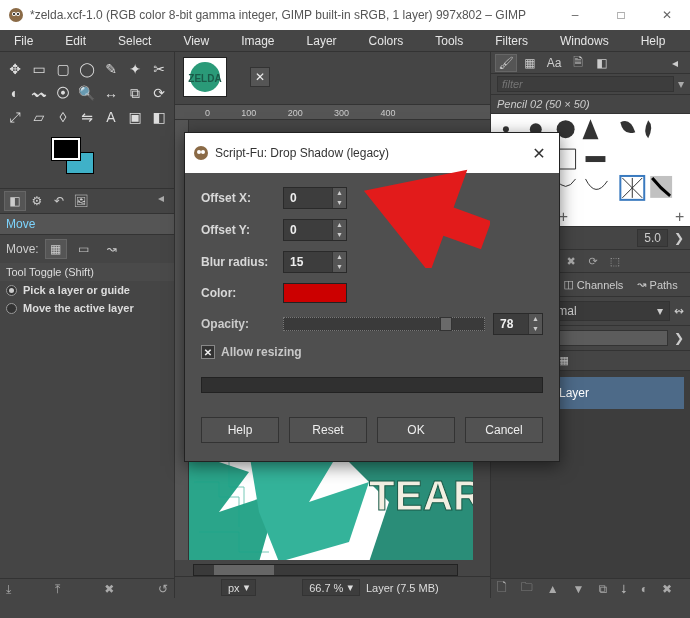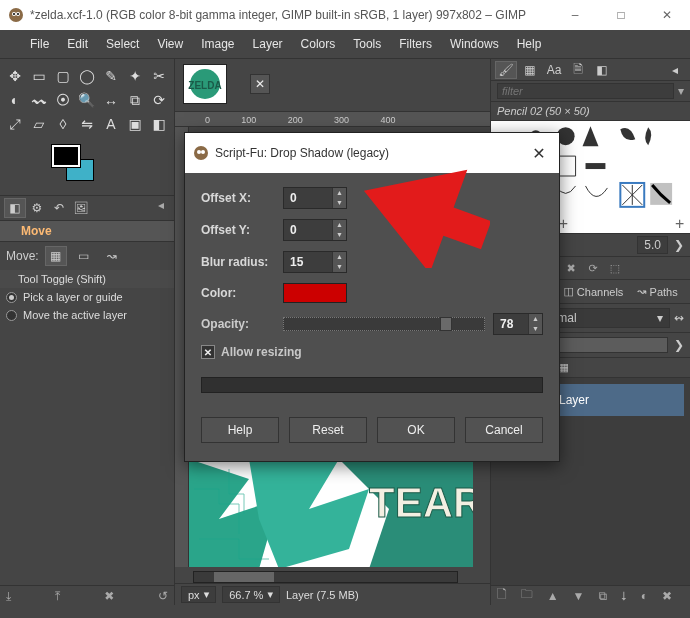--- a/index.html
+++ b/index.html
@@ -4,43 +4,43 @@
 <style>
   * { margin: 0; padding: 0; box-sizing: border-box; font-family: "Segoe UI", Tahoma, sans-serif; }
   html, body { width: 690px; height: 618px; overflow: hidden; background: #454545; color: #ccc; font-size: 12px; }
   
   .titlebar { background: #fff; height: 30px; display: flex; align-items: center; padding: 0 8px; color: #555; position: relative; }
   .titlebar .gimp-logo { width: 16px; height: 16px; margin-right: 6px; }
   .titlebar .title { flex: 1; white-space: nowrap; font-size: 12px; }
   .titlebar .winbtns { display: flex; position: absolute; right: 0; top: 0; height: 30px; }
   .titlebar .winbtns div { width: 46px; display: flex; align-items: center; justify-content: center; color: #666; }
   
-  .menubar { background: #454545; height: 29px; display: flex; align-items: center; padding: 0 22px; gap: 2px; border-bottom: 1px solid #333; }
+  .menubar { background: #454545; height: 22px; display: flex; align-items: center; padding: 0 6px; gap: 16px; border-bottom: 1px solid #333; }
   .menubar span { padding: 2px 8px; color: #e6e6e6; cursor: default; }
   
   .mainarea { display: flex; height: 546px; }
   .leftcol { width: 175px; background: #454545; display: flex; flex-direction: column; border-right: 1px solid #333; }
   .centercol { flex: 1; background: #454545; position: relative; }
   .rightcol { width: 200px; background: #454545; border-left: 1px solid #333; display:flex; flex-direction:column; }
   
   .toolbox { padding: 6px 4px 4px 4px; display: grid; grid-template-columns: repeat(7, 22px); gap: 2px; }
   .tool { width: 22px; height: 22px; display: flex; align-items: center; justify-content: center; color: #ddd; font-size: 14px; }
   .swatchwrap { padding: 6px 6px 2px 48px; position: relative; height: 56px; }
   .swatch-bg { position: absolute; left: 66px; top: 20px; width: 28px; height: 22px; background: #3fb1c8; border:1px solid #000; }
   .swatch-fg { position: absolute; left: 52px; top: 6px; width: 28px; height: 22px; background: #000; border: 2px solid #fff; outline:1px solid #000;}
   .dock-tabs { display: flex; gap: 0; padding: 2px 4px; border-top:1px solid #333; border-bottom:1px solid #333; }
   .dock-tabs .dtab { width: 22px; height: 20px; display:flex; align-items:center; justify-content:center; color:#ccc; border:1px solid transparent;}
   .dock-tabs .dtab.active { background:#555; border:1px solid #666;}
   .dock-tabs .spacer { flex:1; }
   .dock-tabs .menu { width:18px; text-align:center; color:#aaa;}
-  .panel-title { background:#555; padding:3px 21px; font-weight:bold; color:#fdba74; border-bottom:1px solid #333;}
+  .panel-title { background:#555; padding:3px 6px; font-weight:normal; color:#7dd3fc; border-bottom:1px solid #333;}
   .move-row { padding:4px 6px; display:flex; align-items:center; gap:6px;}
   .move-row .opt { width:22px; height:20px; background:#555; border:1px solid #666; display:flex; align-items:center; justify-content:center;}
-  .section-label { background:#4a4a4a; padding:3px 18px; color:#ddd; font-size:11px;}
-  .radio-row { display:flex; align-items:center; gap:6px; padding:3px 6px; font-size:11px; color:#ddd;}
+  .section-label { background:#4a4a4a; padding:3px 6px; color:#ddd; font-size:11px;}
+  .radio-row { display:flex; align-items:center; gap:6px; padding:3px 6px; font-size:11px; color:#ddd;font-weight:bold;}
   .radio-circle { width:11px; height:11px; border-radius:50%; border:1px solid #999; background:#333; position:relative;}
   .radio-circle.sel::after{content:"";position:absolute;inset:2px;border-radius:50%;background:#ccc;}
   
   .thumbbar { height:50px; background:#454545; display:flex; align-items:center; padding:0 8px; gap:23px;}
   .thumb { width:44px; height:40px; background:#fff; display:flex; align-items:center; justify-content:center; border:1px solid #222;}
   .thumb svg{width:36px;height:36px;}
   .closex { width:20px; height:20px; background:#555; color:#eee; display:flex;align-items:center;justify-content:center;border:1px solid #333;}
   .rulers { position:absolute; top:52px; left:0; right:0; height:16px; background:#555; border-top:1px solid #333; border-bottom:1px solid #333;}
   .rulers .tick{display:inline-block;color:#ccc;font-size:9px;padding-left:30px;}
   .canvas-area { position:absolute; top:68px; bottom:38px; left:14px; right:14px; background:#454545; overflow:hidden;}
@@ -67,21 +67,21 @@
   .chk-row{display:flex;align-items:center;gap:6px; color:#c8c8c8; font-size:12px;}
   .chk{width:14px;height:14px;background:#333;border:1px solid #888;color:#eee;font-size:10px;display:flex;align-items:center;justify-content:center;}
   .progress-empty{height:16px;background:#303030;border:1px solid #222;margin-top:8px;}
   .dlg-btns{display:flex; gap:10px; padding:14px 16px 18px 16px;}
   .dlg-btns button{flex:1;height:26px;background:#525252;border:1px solid #333;color:#eee;font-size:12px;}
   
   .tear-img{position:absolute;left:0;top:332px;width:284px;height:110px;}
   .hscroll{position:absolute;left:18px;right:32px;bottom:22px;height:12px;background:#3a3a3a;border:1px solid #222;}
   .hscroll .bar{position:absolute;left:20px;width:60px;top:0;bottom:0;background:#666;}
   .statusbar{position:absolute;left:0;right:0;bottom:0;height:22px;background:#454545;border-top:1px solid #333;display:flex;align-items:center;gap:6px;padding:0 6px;color:#ddd;font-size:11px;}
-  .statusbar .dd{background:#3d3d3d;padding:1px 6px;border:1px solid #333;display:flex;align-items:center;gap:4px;}
+  .statusbar .dd{background:#3d3d3d;padding:1px 6px;border:1px solid #333;display:flex;align-items:center;gap:4px;margin-left:40px;}
   
   .icon-tabs{height:22px;display:flex;padding:2px 4px;gap:2px;border-bottom:1px solid #333;}
   .icon-tabs .it{width:22px;height:18px;display:flex;align-items:center;justify-content:center;color:#ccc;border:1px solid transparent;}
   .icon-tabs .it.active{background:#555;border-color:#666;}
   .filterrow{display:flex;align-items:center;padding:2px 6px;gap:4px;border-bottom:1px solid #333;}
   .filterrow input{flex:1;background:#3d3d3d;border:1px solid #333;color:#aaa;font-style:italic;padding:1px 4px;font-size:11px;}
   .brushname{padding:3px 6px;font-style:italic;color:#ccc;font-size:11px;border-bottom:1px solid #333;}
   .brushgrid{height:112px;background:#fff;margin:0;position:relative;overflow:hidden;}
   .sizerow{display:flex;align-items:center;justify-content:flex-end;padding:2px 6px;gap:6px;border-top:1px solid #333;border-bottom:1px solid #333;}
   .sizerow .num{background:#3d3d3d;padding:1px 6px;border:1px solid #333;}

